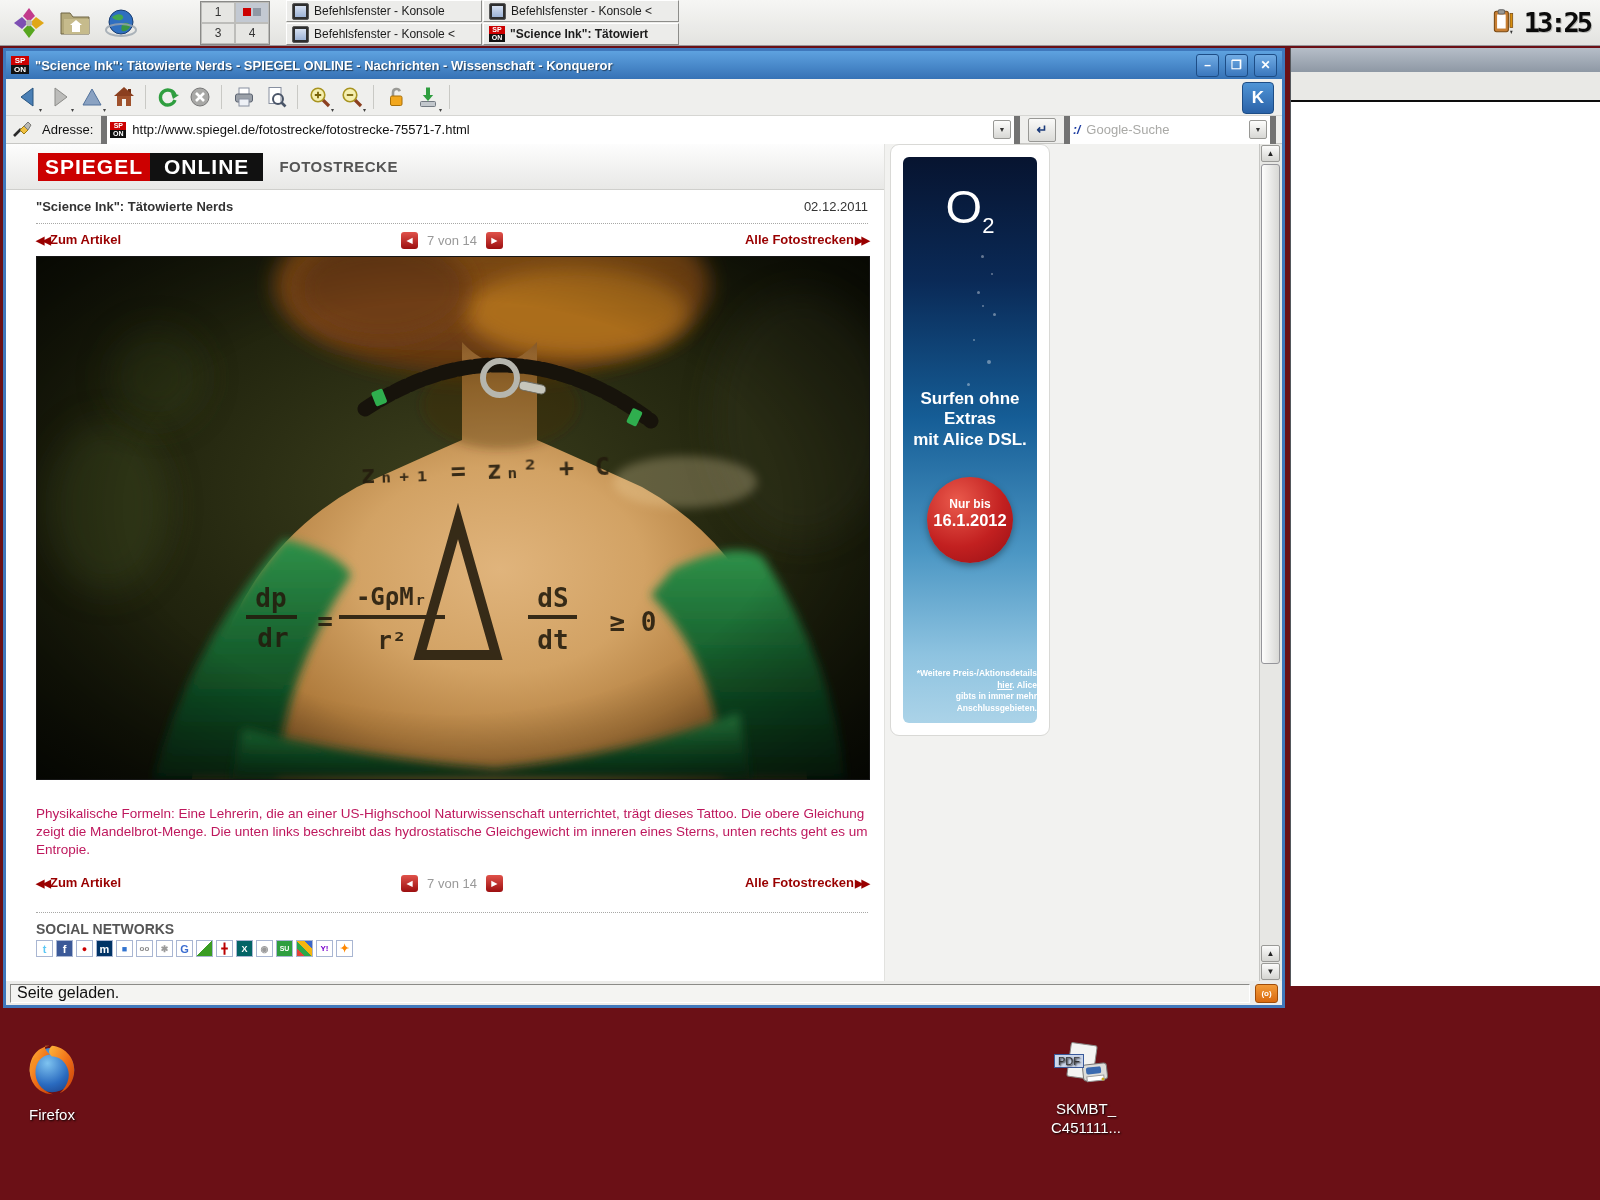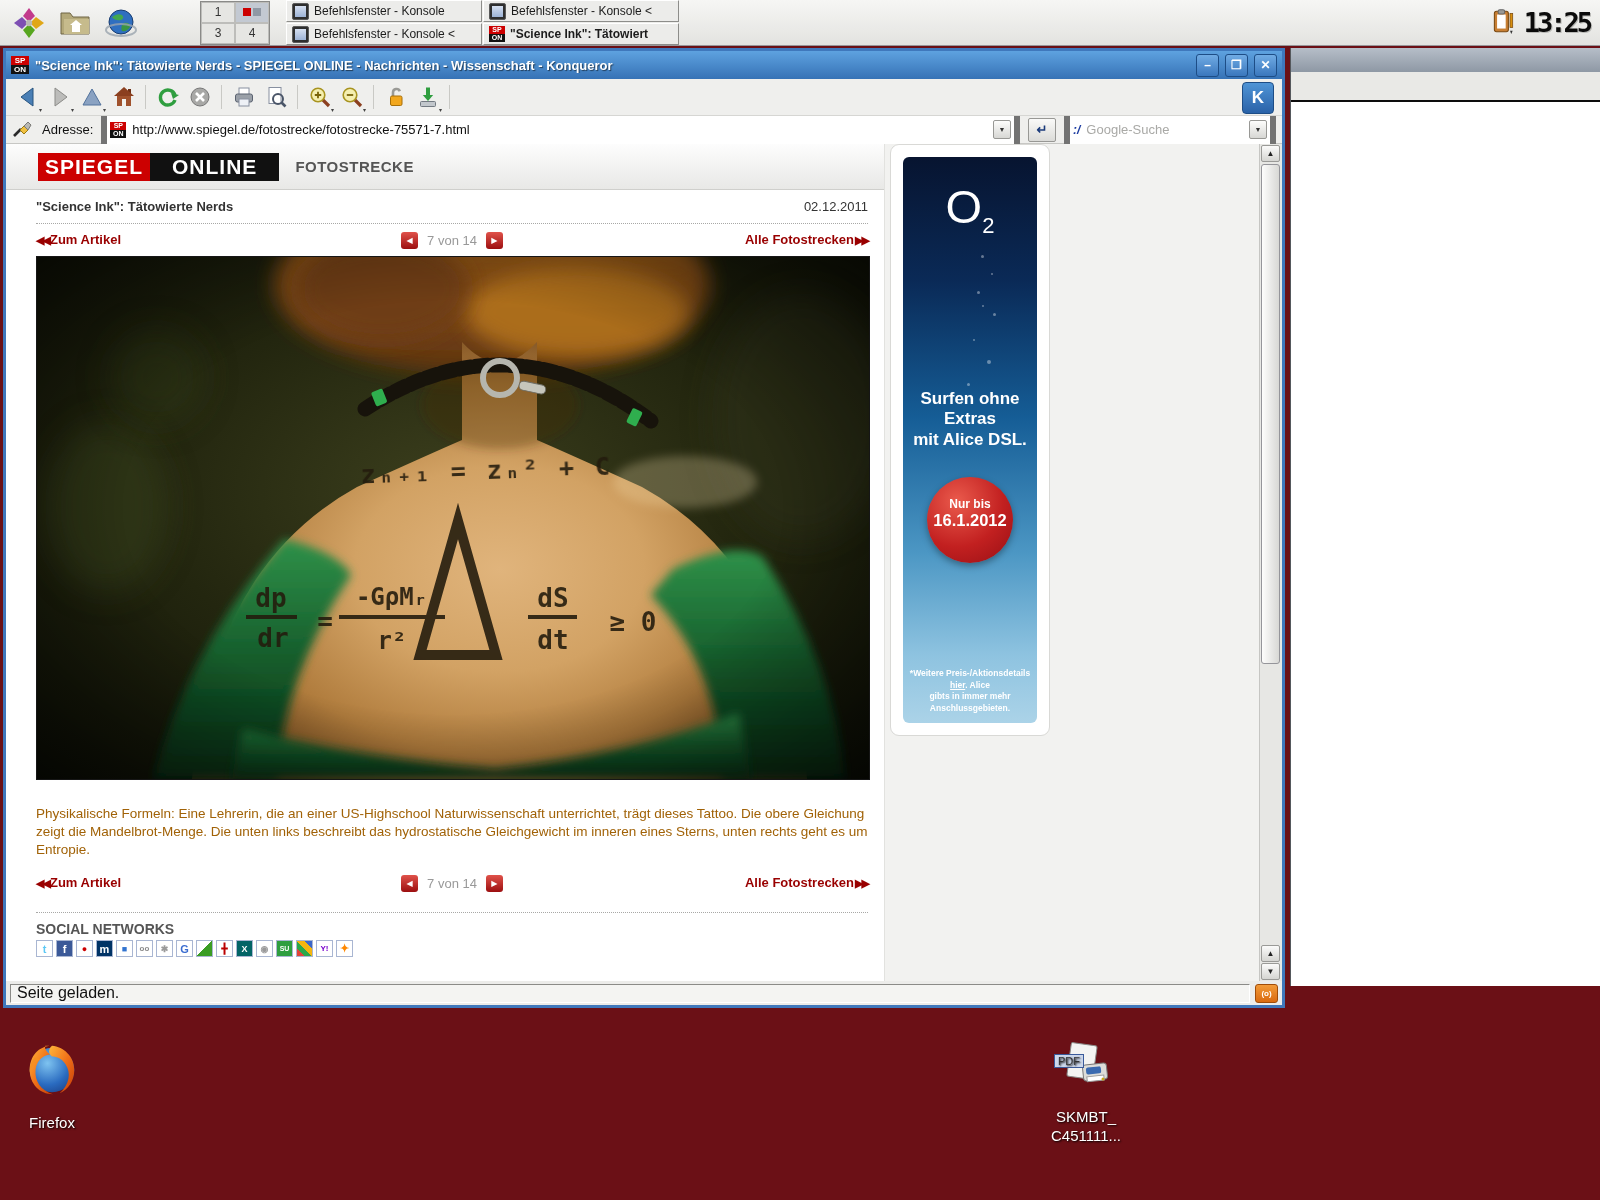--- a/index.html
+++ b/index.html
@@ -66,34 +66,34 @@
   .vscroll{width:22px;flex:none;background:#e7e7e4;border-left:1px solid #c6c6c3;position:relative}
   .sbtn{position:absolute;left:1px;width:19px;height:17px;background:linear-gradient(#fbfbfa,#d5d5d2);border:1px solid #9a9a97;border-radius:2px;display:flex;align-items:center;justify-content:center;font-size:8px;color:#222;box-sizing:border-box}
   .sthumb{position:absolute;left:1px;top:20px;width:19px;height:500px;background:linear-gradient(90deg,#fdfdfc,#d8d8d5);border:1px solid #95959a;border-radius:3px;box-sizing:border-box}
   .statusbar{height:22px;flex:none;background:#ececea;display:flex;align-items:center;gap:5px;padding:1px 4px}
   .status-field{flex:1;height:17px;border:1px solid;border-color:#8b8b88 #fff #fff #8b8b88;display:flex;align-items:center;padding:0 6px;font-size:16px;color:#111;background:#f4f4f2}
   .feed-icon{width:21px;height:17px;background:linear-gradient(#f29a38,#d96a10);border:1px solid #a04c08;border-radius:3px;color:#fff;font-size:8px;font-weight:bold;display:flex;align-items:center;justify-content:center}
 
   
   .sp-header{position:absolute;left:0;top:0;width:878px;height:46px;background:linear-gradient(#fdfdfd,#e8e8e6);border-bottom:1px solid #cfcfcc;display:flex;align-items:center;padding-left:32px;box-sizing:border-box}
   .logo-spiegel{background:#c00;color:#fff;font-weight:bold;font-size:21px;padding:2px 7px;letter-spacing:1px}
-  .logo-online{background:#111;color:#fff;font-weight:bold;font-size:21px;padding:2px 22px;letter-spacing:1px}
+  .logo-online{background:#111;color:#fff;font-weight:bold;font-size:21px;padding:2px 14px;letter-spacing:1px}
   .section-label{margin-left:16px;color:#555;font-weight:bold;font-size:15px;letter-spacing:.5px}
   .article-title-row{position:absolute;left:30px;top:55px;width:832px;display:flex;justify-content:space-between;font-size:13px;color:#333}
   .article-title{font-weight:bold}
   .dotted{position:absolute;left:30px;width:832px;border-top:1px dotted #a8a8a6}
   .nav-row{position:absolute;left:30px;width:832px;height:18px;font-size:13px}
   .nav-left{position:absolute;left:0;top:0;color:#900;font-weight:bold}
   .nav-right{position:absolute;right:0;top:0;color:#900;font-weight:bold}
   .nav-dbl{font-size:11px;letter-spacing:-2px}
   .nav-center{position:absolute;left:0;right:0;top:0;display:flex;justify-content:center;align-items:center;gap:9px;color:#999}
   .nav-arrow-btn{width:17px;height:17px;background:linear-gradient(#e0524a,#9c0f10);border-radius:3px;color:#fff;font-size:8px;display:flex;align-items:center;justify-content:center}
   .photo{position:absolute;left:30px;top:112px;width:832px;height:522px;border:1px solid #161616;background:#10140a}
   .credit{position:absolute;left:30px;top:640px;width:832px;text-align:right;font-size:12px;color:#7d7d7b}
-  .caption{position:absolute;left:30px;top:661px;width:834px;font-size:13.5px;color:#a16207;line-height:1.32}
+  .caption{position:absolute;left:30px;top:661px;width:834px;font-size:13.5px;color:#be185d;line-height:1.32}
   .social-heading{position:absolute;left:30px;top:777px;font-size:14px;font-weight:bold;color:#555}
   .social-row{position:absolute;left:30px;top:796px;display:flex;gap:3px}
   .soc{width:17px;height:17px;border:1px solid #a9b6d2;background:#fff;display:flex;align-items:center;justify-content:center;font-size:11px;font-weight:bold;box-sizing:border-box}
   .soc-twitter::before{content:"t";color:#5cc8f5}
   .soc-facebook{background:#3b5998}.soc-facebook::before{content:"f";color:#fff}
   .soc-webnews::before{content:"●";color:#c00;font-size:9px}
   .soc-myspace{background:#036}.soc-myspace::before{content:"m";color:#fff}
   .soc-delicious::before{content:"■";color:#3274d0;font-size:9px}
   .soc-studivz::before{content:"oo";color:#8a8a8a;font-size:8px}
   .soc-technorati::before{content:"✱";color:#9a9a9a;font-size:9px}
@@ -111,26 +111,26 @@
   .ad{position:absolute;left:884px;top:0;width:160px;height:592px;background:#fff;border:1px solid #d9d9d6;border-radius:9px;box-sizing:border-box;padding:12px}
   .ad-tower{position:relative;width:100%;height:100%;border-radius:6px;overflow:hidden;background:linear-gradient(#071430 0%,#0a2a57 22%,#155d96 46%,#4c97c4 70%,#8ec3e0 88%,#abd3e8 100%)}
   .o2{position:absolute;top:22px;width:100%;text-align:center;color:#fff;font-size:47px;font-weight:400}
   .o2 .o2sub{font-size:22px;vertical-align:-10px}
   .bubble{position:absolute;border-radius:50%;background:rgba(255,255,255,.38)}
   .ad-headline{position:absolute;top:232px;width:100%;text-align:center;color:#fff;font-weight:bold;font-size:17px;line-height:1.2}
   .ad-headline div{display:block}
   .ad-badge{position:absolute;top:320px;left:50%;transform:translateX(-50%);width:86px;height:86px;border-radius:50%;background:radial-gradient(circle at 35% 28%,#ea5a4c,#c22020 55%,#970f15);color:#fff;text-align:center;box-shadow:0 3px 7px rgba(0,0,0,.35)}
   .badge-top{font-size:12px;font-weight:bold;margin-top:20px}
   .badge-date{font-size:16.5px;font-weight:bold}
-  .ad-footnote{position:absolute;bottom:9px;width:100%;text-align:center;color:#fff;font-size:8.5px;font-weight:bold;line-height:1.35}
+  .ad-footnote{position:absolute;bottom:9px;width:100%;text-align:right;color:#fff;font-size:8.5px;font-weight:bold;line-height:1.35}
   .ad-footnote a{color:#fff;text-decoration:underline}
 
   
   .dicon{position:absolute;width:96px;text-align:center;color:#fff;font-size:15px;text-shadow:1px 1px 2px #000;z-index:5}
-  .dicon .dlabel{margin-top:11px;line-height:1.25}
+  .dicon .dlabel{margin-top:3px;line-height:1.25}
 </style>
 </head>
 <body>
 
 <div class="panel">
   <span class="launcher">
     <svg width="34" height="34" viewBox="0 0 34 34">
       <polygon points="17,2 23,10 17,16 11,10" fill="#c23a8c"></polygon>
       <polygon points="32,17 24,23 18,17 24,11" fill="#e0a718"></polygon>
       <polygon points="17,32 11,24 17,18 23,24" fill="#57a61f"></polygon>

